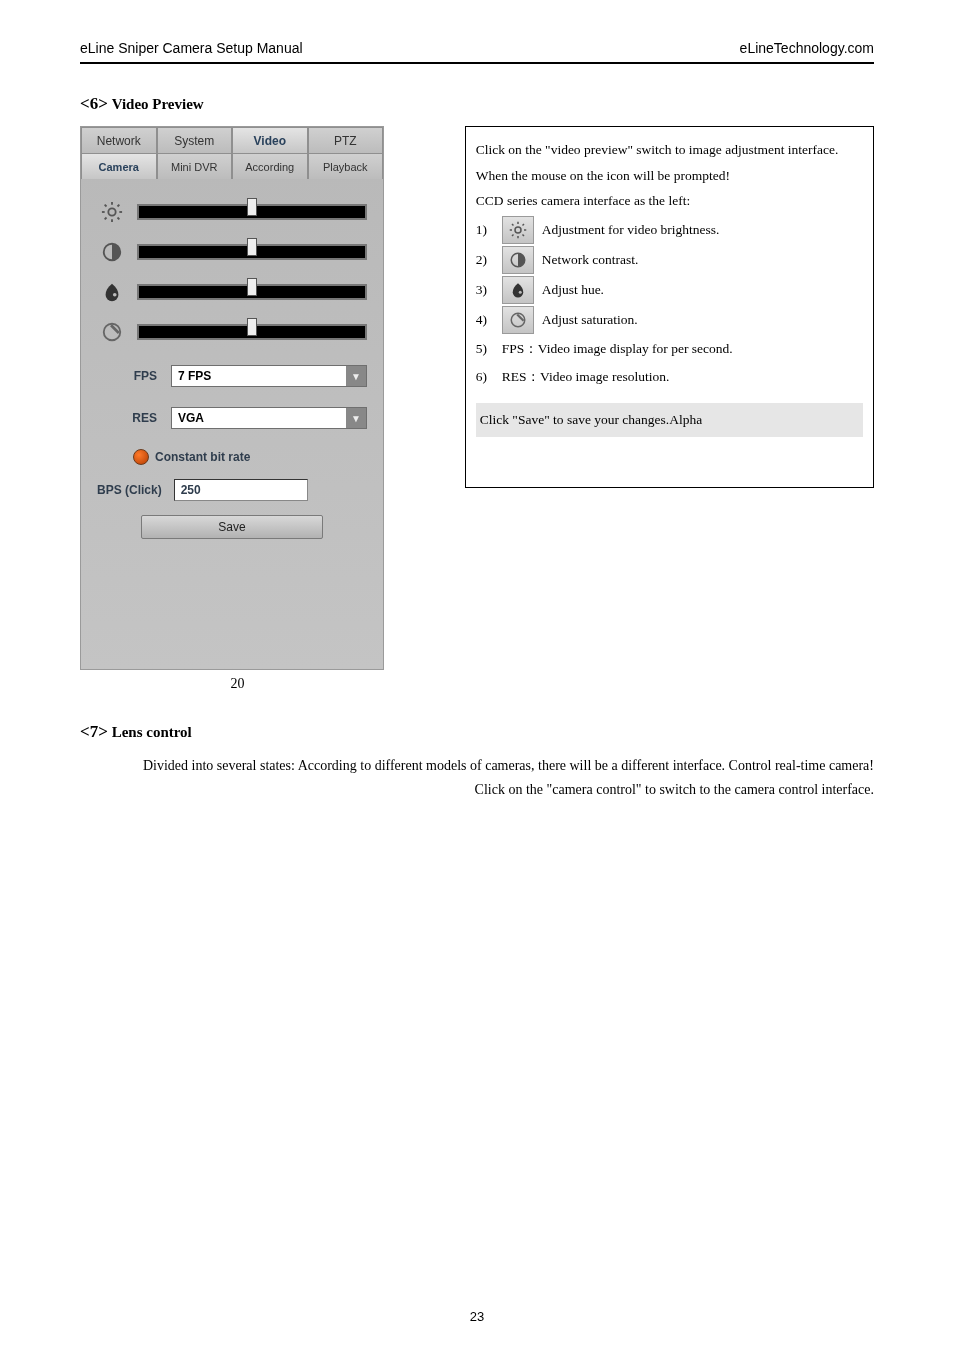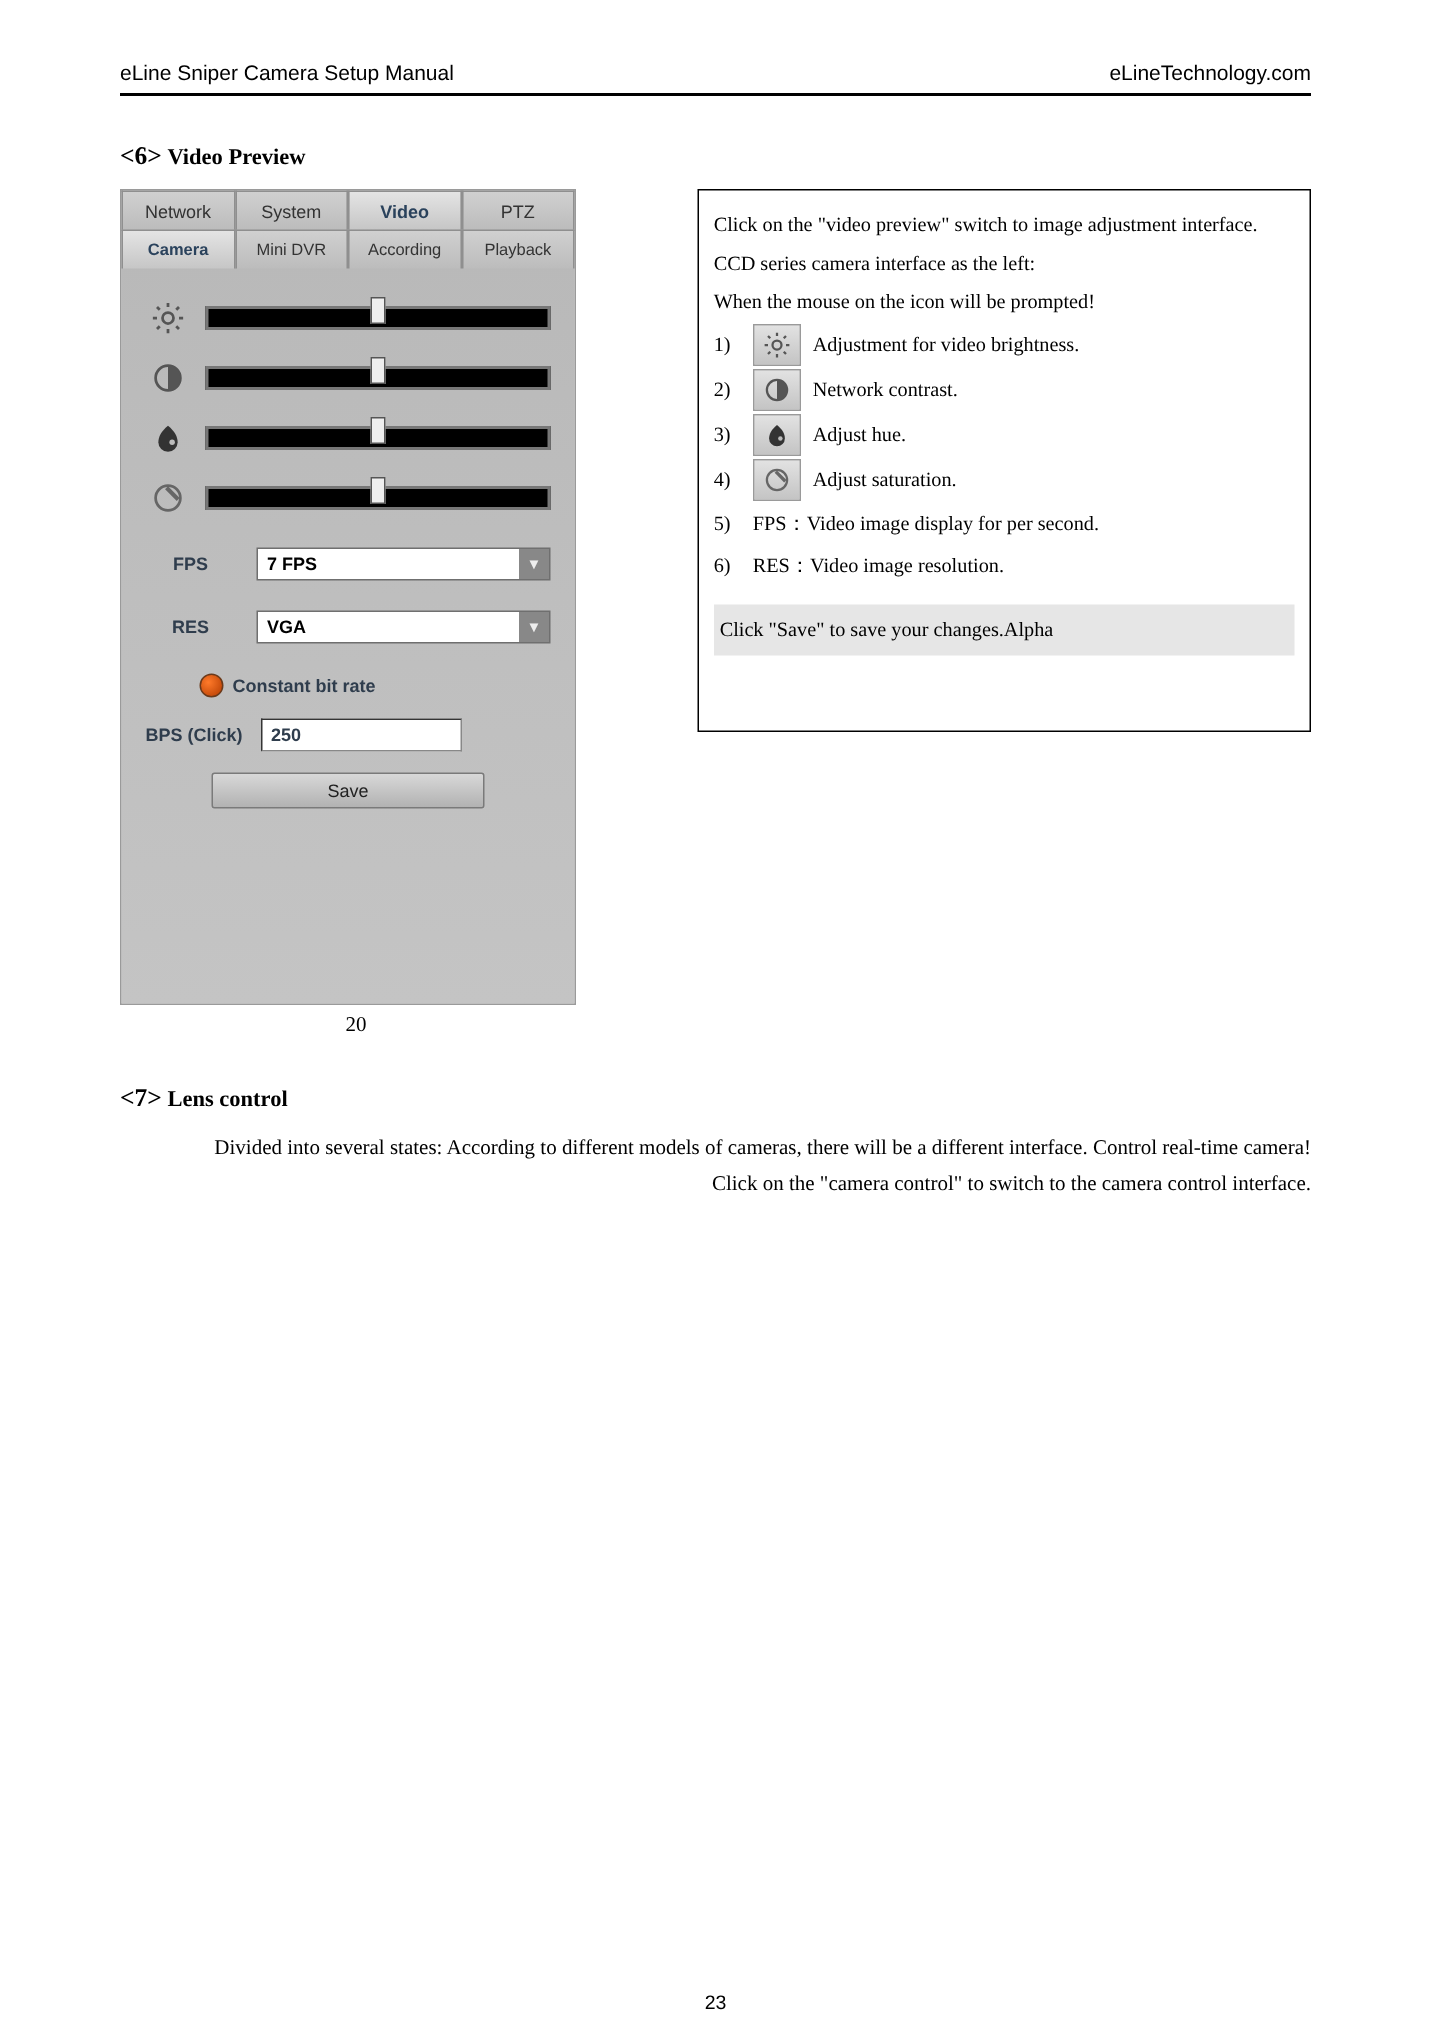--- a/index.html
+++ b/index.html
@@ -115,21 +115,21 @@
     display: flex;
     align-items: center;
     gap: 14px;
     margin: 20px 0;
   }
   .field-label {
     width: 60px;
     font-size: 12px;
     font-weight: bold;
     color: #2f3d4d;
-    text-align: center;
+    text-align: right;
   }
   .dropdown {
     flex: 1;
     display: flex;
     border: 1px solid #6f6f6f;
   }
   .dropdown .val {
     flex: 1;
     background: #fff;
     padding: 3px 6px;
@@ -230,21 +230,21 @@
   }
   .body-p {
     font-size: 14px;
     line-height: 1.7;
     margin-top: 2px;
     text-align: right;
   }
   .body-p .indent { display:inline-block; width:34px; }
   .page-num {
     position: absolute;
-    bottom: 8px;
+    bottom: 26px;
     left: 0;
     width: 954px;
     text-align: center;
     font-size: 13px;
     font-family: Arial, sans-serif;
   }
   svg { display:block; }
 </style>
 </head>
 <body>
@@ -360,22 +360,22 @@
 
           <div class="save-btn">Save</div>
           <div class="panel-bottom-space"></div>
         </div>
       </div>
       <div class="fig-caption">20</div>
     </div>
 
     <div class="callout">
       <div class="justify">Click on the "video preview" switch to image adjustment interface.</div>
+      <div>When the mouse on the icon will be prompted!</div>
       <div>CCD series camera interface as the left:</div>
-      <div>When the mouse on the icon will be prompted!</div>
 
       <div class="item-row">
         <span class="num">1)</span>
         <span class="mini-icon">
           <svg width="18" height="18" viewBox="0 0 24 24">
               <g stroke="#555" stroke-width="2" fill="none">
                 <circle cx="12" cy="12" r="4"></circle>
                 <line x1="12" y1="1" x2="12" y2="4"></line>
                 <line x1="12" y1="20" x2="12" y2="23"></line>
                 <line x1="1" y1="12" x2="4" y2="12"></line>

